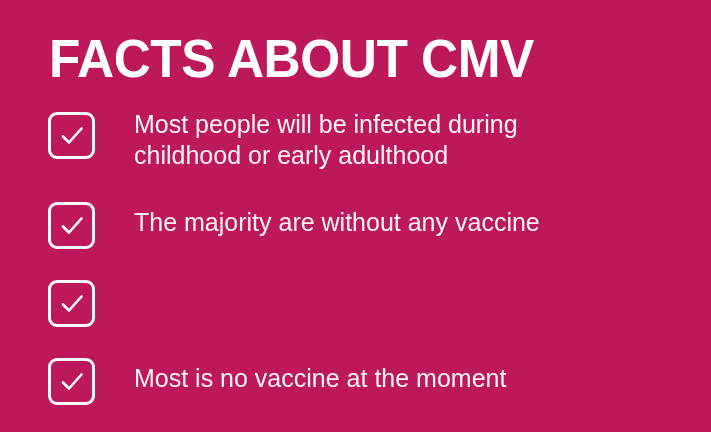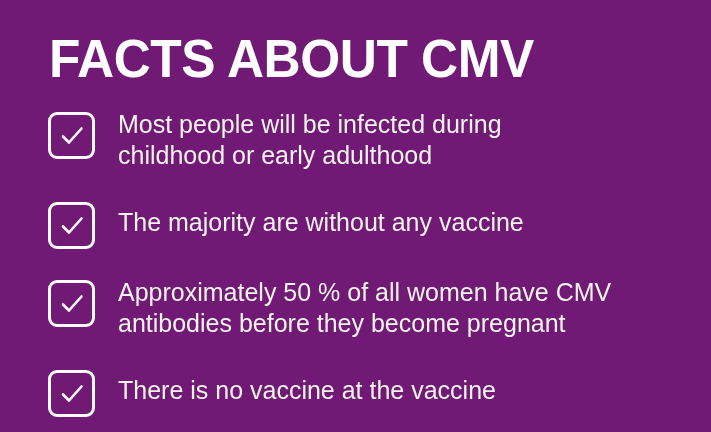--- a/index.html
+++ b/index.html
@@ -9,21 +9,21 @@
   body {
     width: 711px;
     height: 432px;
     overflow: hidden;
     font-family: "Liberation Sans", sans-serif;
   }
   .poster {
     position: relative;
     width: 711px;
     height: 432px;
-    background: #701a75;
+    background: #be185d;
     box-sizing: border-box;
     overflow: hidden;
   }
   .poster-title {
     position: absolute;
     left: 49px;
     top: 28px;
     margin: 0;
     font-family: "Liberation Sans", sans-serif;
     font-weight: 700;
@@ -41,20 +41,21 @@
     top: 108px;
     width: 640px;
     list-style: none;
     margin: 0;
     padding: 0;
   }
   .fact-row {
     display: flex;
     align-items: flex-start;
     margin-bottom: 27px;
+    gap: 16px;
   }
   .fact-row:last-child {
     margin-bottom: 0;
   }
   .checkbox {
     flex: 0 0 auto;
     width: 47px;
     height: 47px;
     border: 3px solid #fdfcfa;
     border-radius: 9px;
@@ -117,29 +118,27 @@
     </li>
 
     <li class="fact-row">
       <span class="checkbox">
         <span>
           <svg viewBox="0 0 28 28" aria-hidden="true">
             <path d="M5 14.5 L11 20.5 L23.5 6.5" fill="none" stroke="#fdfcfa" stroke-width="2.6" stroke-linecap="round" stroke-linejoin="round"></path>
           </svg>
         </span>
       </span>
-      <span class="fact-text">Approximately 50 % of all women have CMV
-antibodies before they become pregnant</span>
     </li>
 
     <li class="fact-row single">
       <span class="checkbox">
         <span>
           <svg viewBox="0 0 28 28" aria-hidden="true">
             <path d="M5 14.5 L11 20.5 L23.5 6.5" fill="none" stroke="#fdfcfa" stroke-width="2.6" stroke-linecap="round" stroke-linejoin="round"></path>
           </svg>
         </span>
       </span>
-      <span class="fact-text">There is no vaccine at the vaccine</span>
+      <span class="fact-text">Most is no vaccine at the moment</span>
     </li>
 
   </ul>
 </div>
 
 </body></html>

